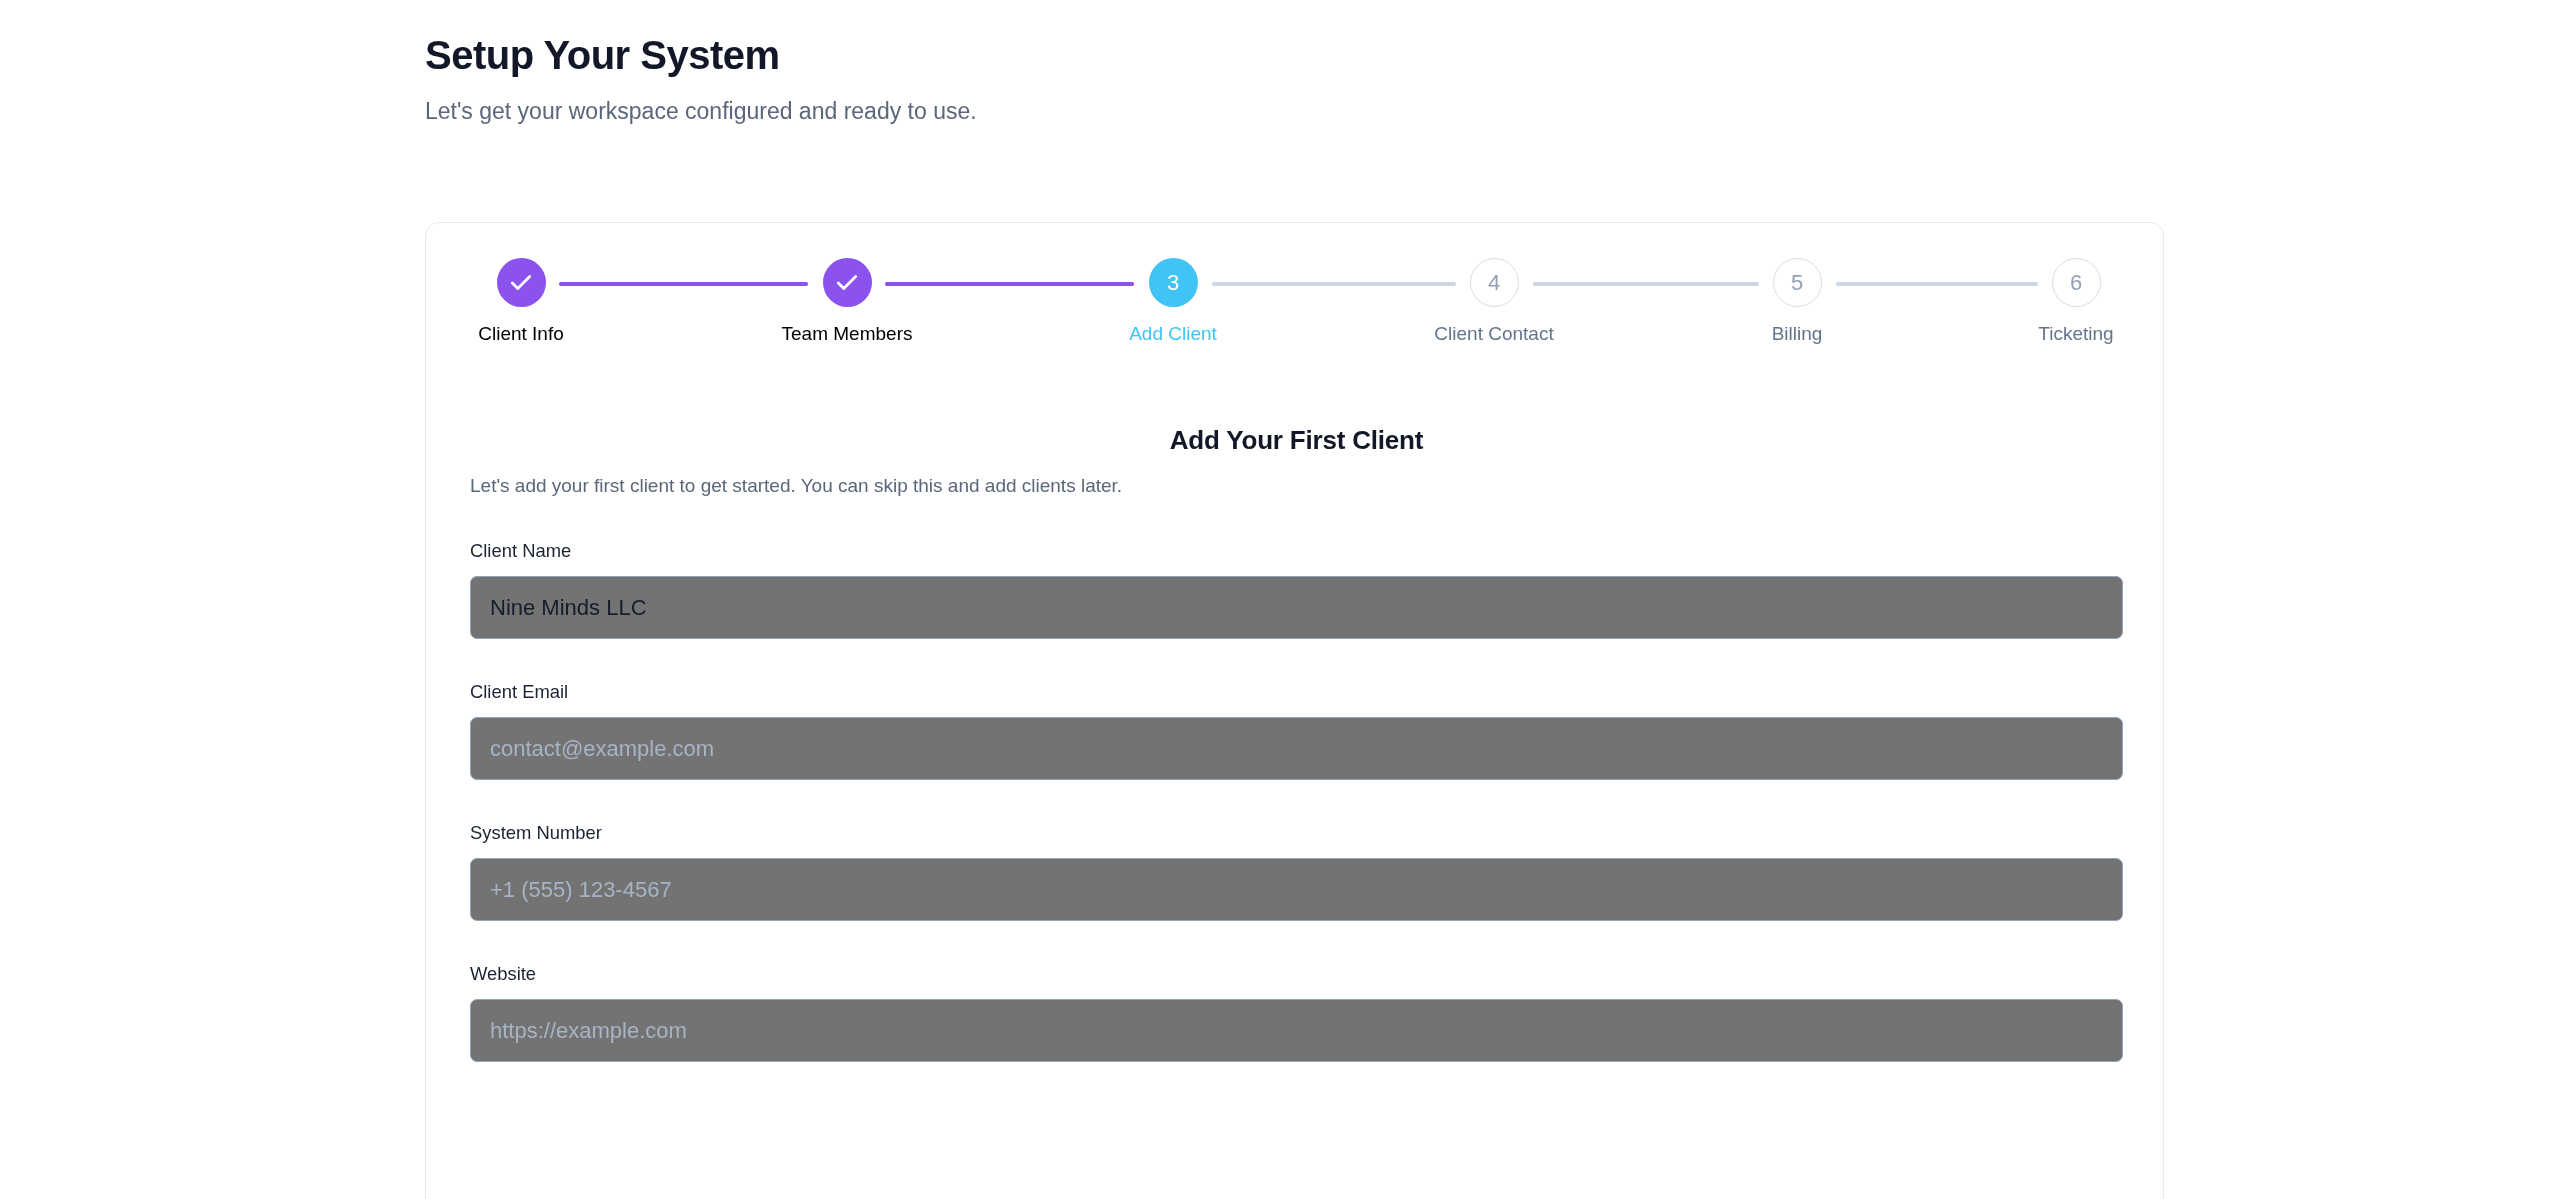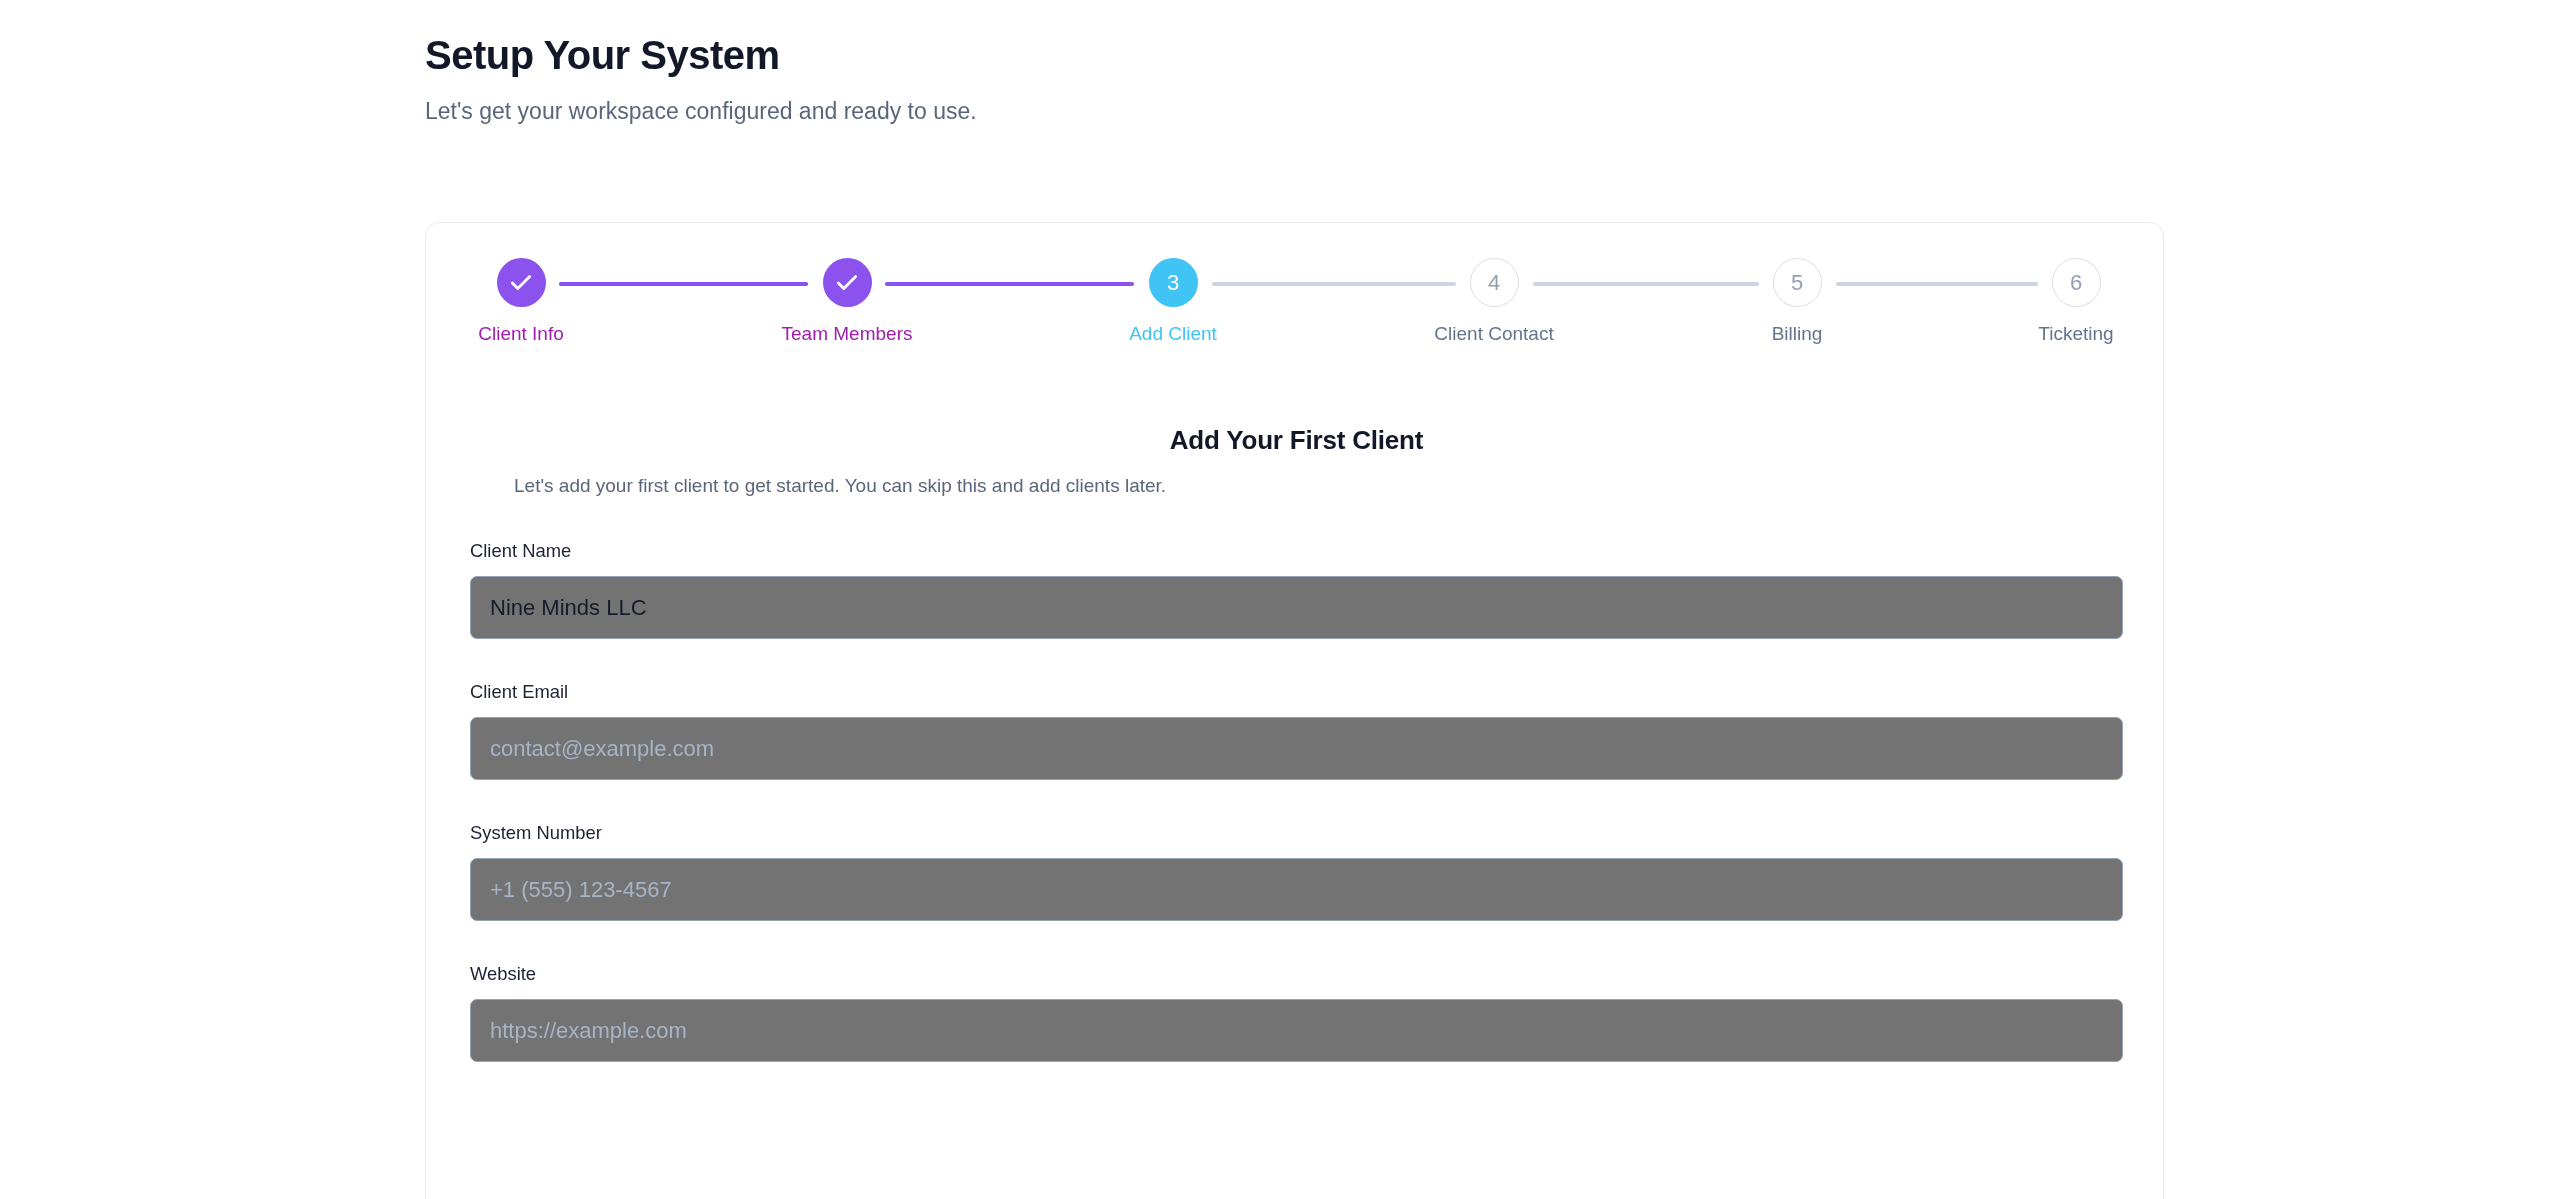--- a/index.html
+++ b/index.html
@@ -95,21 +95,21 @@
     border: 1.8px solid #d7dde6;
     color: #93a0b3;
   }
   .step-circle svg { display: block; }
   .step-label {
     margin-top: 16px;
     font-size: 19px;
     line-height: 1.2;
     white-space: nowrap;
   }
-  .step-label.done    { color: #a21caf; }
+  .step-label.done    { color: #000000; }
   .step-label.current { color: #3fc4f5; }
   .step-label.todo    { color: #64748b; }
 
   .connector {
     position: absolute;
     top: 24px;
     height: 3.5px;
     border-radius: 1.8px;
   }
   .connector.filled { background: #8b52ed; }
@@ -127,21 +127,20 @@
     font-weight: bold;
     color: #121827;
     letter-spacing: -0.2px;
     text-align: center;
   }
   .form-description {
     margin-top: 17.5px;
     font-size: 19px;
     color: #5a6679;
     line-height: 1.3;
-    margin-left: 44px;
   }
 
   .field { margin-top: 42px; }
   .field-label {
     display: block;
     font-size: 18.4px;
     color: #1c2333;
     margin-bottom: 14px;
     margin-top: 20px;
   }

